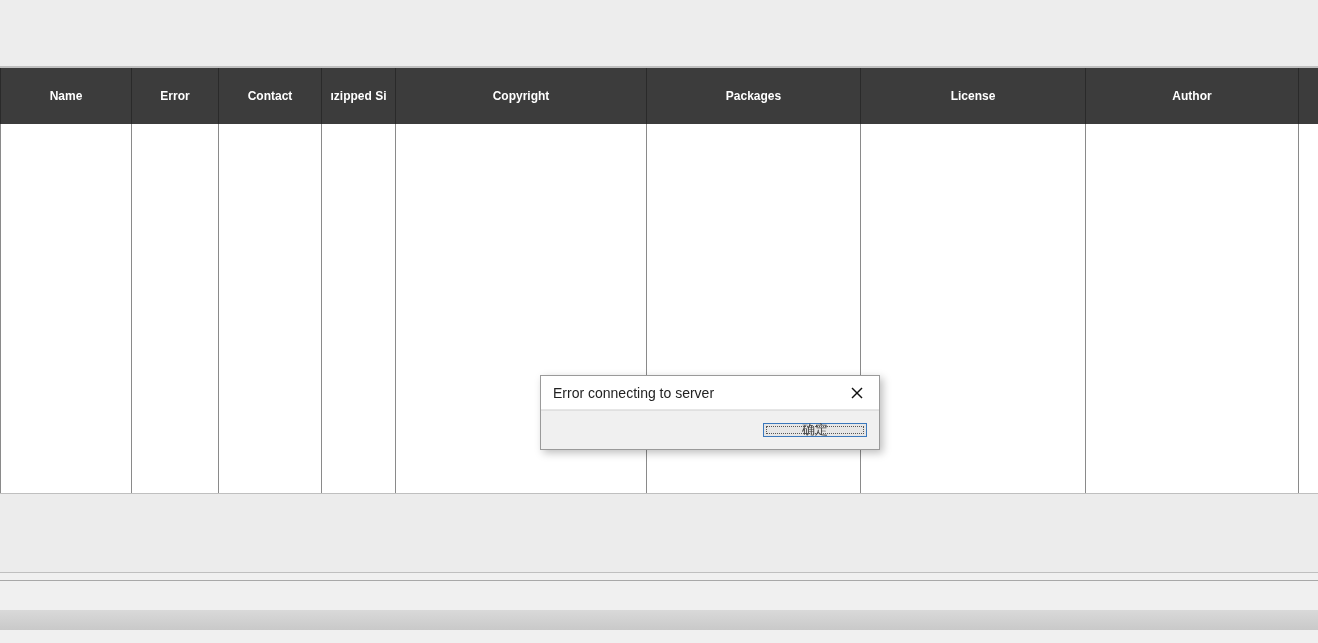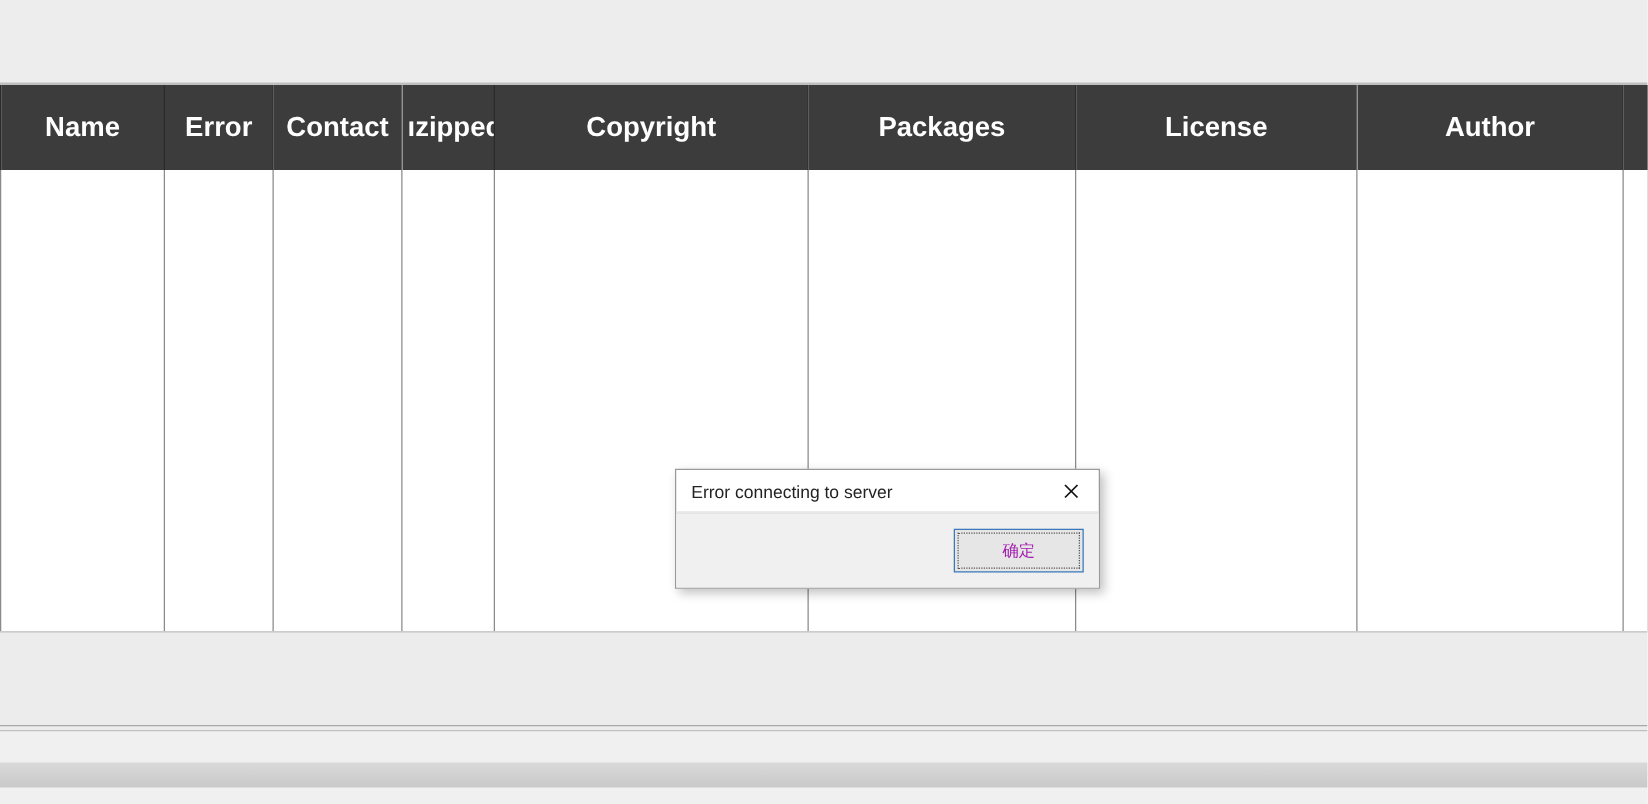--- a/index.html
+++ b/index.html
@@ -43,21 +43,21 @@
     }
     table {
       width: 100%;
       border-collapse: collapse;
       table-layout: fixed;
     }
     thead th {
       background: #3c3c3c;
       color: #fff;
       font-weight: 700;
-      font-size: 22px;
+      font-size: 12px;
       height: 28px;
       border-left: 1px solid #2a2a2a;
       border-right: 1px solid #2a2a2a;
       text-align: center;
       overflow: hidden;
       white-space: nowrap;
       padding: 21px 4px;
     }
     .col-name { width: 131px; }
     .col-size { width: 87px; }
@@ -152,27 +152,27 @@
     }
     .dialog-buttons {
       background: #f0f0f0;
       border-top: 1px solid #e0e0e0;
       padding: 12px 12px;
       display: flex;
       justify-content: flex-end;
     }
     .btn-ok {
       min-width: 104px;
-      height: 35px;
+      height: 14px;
       background: #e6e6e6;
       border: 1px solid #3a78bd;
       outline: 1px dotted #555;
       outline-offset: -4px;
       font-size: 13px;
-      color: #a21caf;
+      color: #404040;
       cursor: pointer;
       display: flex;
       align-items: center;
       justify-content: center;
       font-family: "Microsoft YaHei", "SimSun", sans-serif;
     }
   </style>
 </head>
 <body>
 

